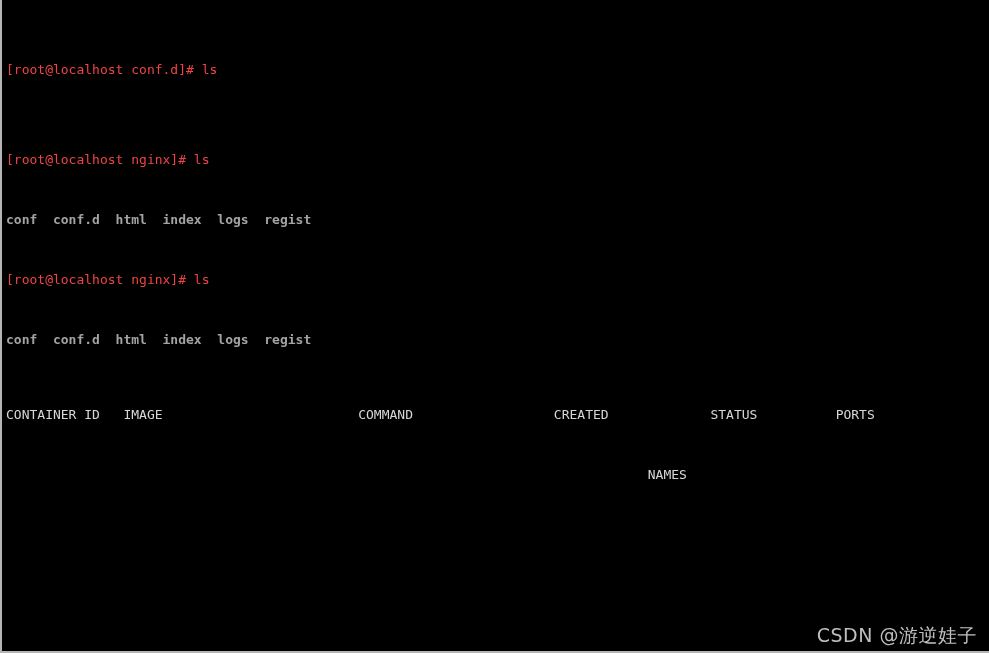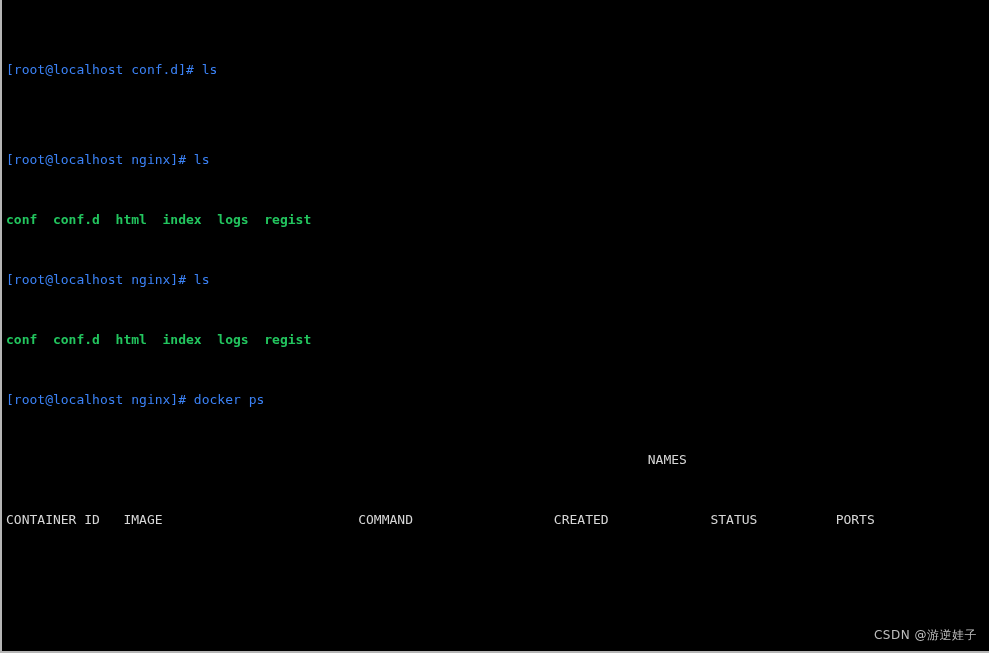--- a/index.html
+++ b/index.html
@@ -28,30 +28,30 @@
     top: 2px;
     right: 0;
     bottom: 0;
     white-space: pre;
   }
   .line {
     height: 15px;
     white-space: pre;
     display: block;
   }
-  .fg-default { color: #3b82f6; }
-  .fg-dir { color: #22c55e; font-weight: bold; }
+  .fg-default { color: #ef4444; }
+  .fg-dir { color: #a3a3a3; font-weight: bold; }
   .fg-hdr  { color: #d7d7d7; }
   .watermark {
     position: absolute;
     right: 12px;
     bottom: 8px;
     color: #cfcfcf;
     font-family: "DejaVu Sans", "Liberation Sans", sans-serif;
-    font-size: 12px;
+    font-size: 19px;
     letter-spacing: 0.5px;
     opacity: 0.92;
     white-space: nowrap;
     margin-left: 32px;
   }
 </style>
 </head>
 <body>
 
 <div id="terminal">
@@ -63,25 +63,24 @@
     
     
     <div class="line"><span class="fg-default">[root@localhost nginx]# </span><span class="fg-default">ls</span></div>
     
     <div class="line"><span class="fg-dir">conf  conf.d  html  index  logs  regist</span></div>
     
     <div class="line"><span class="fg-default">[root@localhost nginx]# </span><span class="fg-default">ls</span></div>
     
     <div class="line"><span class="fg-dir">conf  conf.d  html  index  logs  regist</span></div>
     
-    <div class="line"><span class="fg-default">[root@localhost nginx]# </span><span class="fg-default">docker ps</span></div>
+    
+    <div class="line"><span class="fg-hdr">CONTAINER ID   IMAGE                         COMMAND                  CREATED             STATUS          PORTS</span></div>
     
     <div class="line"><span class="fg-hdr">                                                                                  NAMES</span></div>
-    
-    <div class="line"><span class="fg-hdr">CONTAINER ID   IMAGE                         COMMAND                  CREATED             STATUS          PORTS</span></div>
 
     
     
     
 
     
     
 
     
     

